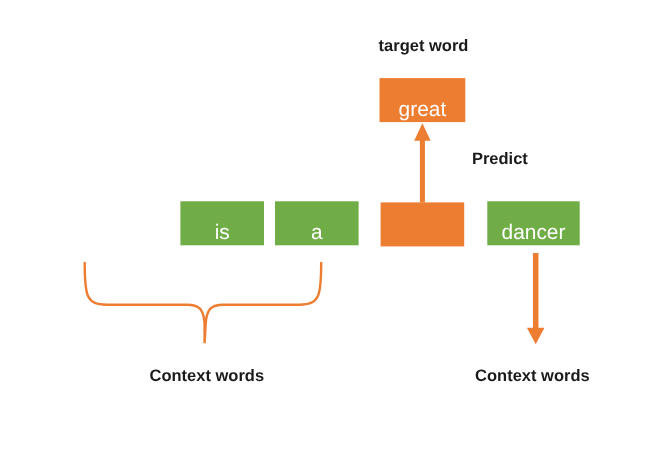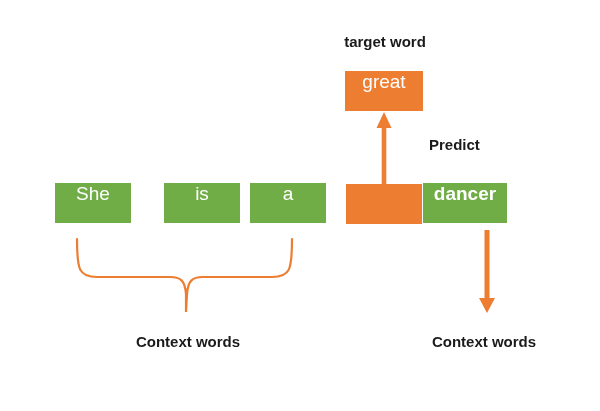--- a/index.html
+++ b/index.html
@@ -15,21 +15,21 @@
     position: relative;
     width: 600px;
     height: 372px;
     background: var(--background);
     overflow: hidden;
     font-family: "Liberation Sans", "DejaVu Sans", sans-serif;
   }
   .word-box {
     position: absolute;
     display: flex;
-    align-items: flex-start;
+    align-items: flex-end;
     justify-content: center;
     font-size: 19px;
     color: var(--box_text);
   }
   .word-box.green { background: var(--green); }
   .word-box.orange { background: var(--orange); }
   .diagram-label {
     position: absolute;
     font-size: 15px;
     font-weight: bold;
@@ -53,35 +53,32 @@
     <span>great</span>
   </div>
 
   <svg class="arrow-svg" style="left:374px; top:110px;" width="20" height="76" viewBox="0 0 20 76">
     <path class="arrow-shaft" d="M10 74 L10 14" stroke-width="4.6"></path>
     <polygon class="arrow-head" points="10,2 2.5,18 17.5,18"></polygon>
   </svg>
 
   <div class="diagram-label" style="left:405px; top:136px;margin-left:24px;">Predict</div>
 
-  <div class="word-box green" style="left:55px; top:183px; width:76px; height:40px;">
-    <span>She</span>
-  </div>
   <div class="word-box green" style="left:164px; top:183px; width:76px; height:40px;">
     <span>is</span>
   </div>
   <div class="word-box green" style="left:250px; top:183px; width:76px; height:40px;">
     <span>a</span>
   </div>
 
   <div class="word-box orange" style="left:346px; top:184px; width:76px; height:40px;">
     <span></span>
   </div>
 
-  <div class="word-box green" style="left:423px; top:183px; width:84px; height:40px;font-weight:bold;">
+  <div class="word-box green" style="left:443px; top:183px; width:84px; height:40px;">
     <span>dancer</span>
   </div>
 
   <svg class="brace-svg" style="left:70px; top:232px;" width="230" height="86" viewBox="0 0 230 86">
     <path class="brace-path" d="M 7 7 C 7 38, 9 45, 27 45 L 100 45 C 111 45, 115 49, 116 62 L 116 80 L 117 62 C 118 49, 122 45, 133 45 L 202 45 C 220 45, 222 38, 222 7"></path>
   </svg>
 
   <div class="diagram-label centered" style="left:188px; top:333px;">Context words</div>
 
   <svg class="arrow-svg" style="left:477px; top:228px;" width="20" height="86" viewBox="0 0 20 86">

